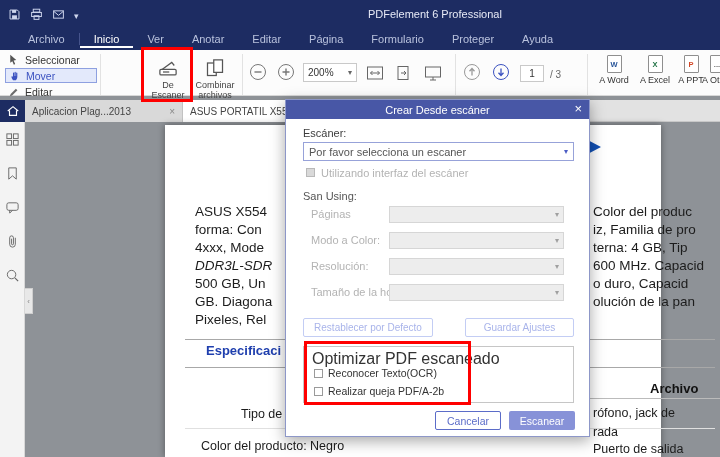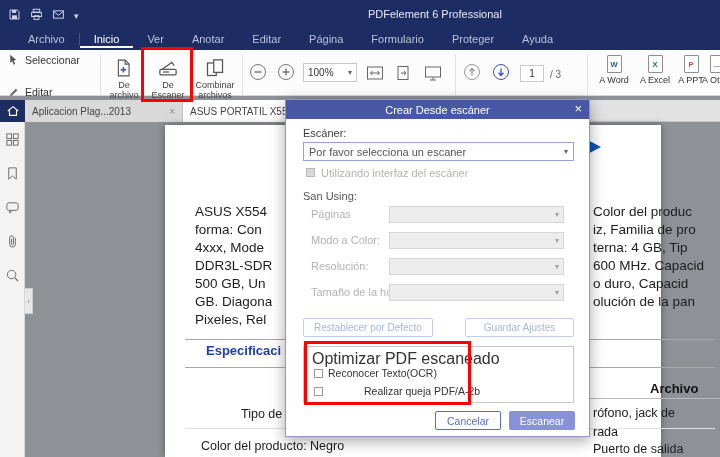--- a/index.html
+++ b/index.html
@@ -152,39 +152,35 @@
   </div>
 
   <div class="abs toolbar">
 
     <div class="tool-row row-select">
       <svg width="12" height="12" viewBox="0 0 16 16">
           <path d="M3 1 L11 8 L7.5 8.6 L9.6 13.4 L7.8 14.2 L5.8 9.5 L3 11.6 Z" fill="#555"></path>
         </svg>
       <span>Seleccionar</span>
     </div>
+    <div class="tool-row row-move">
+      <svg width="12" height="12" viewBox="0 0 16 16">
+          <path d="M5.5 13.5 C4 12 3.2 10.3 3.2 8.8 L4.6 8.4 L5.3 9.3 V4 a.8 .8 0 0 1 1.6 0 v4 h.5 V3.2 a.8 .8 0 0 1 1.6 0 V8 h.5 V4 a.8 .8 0 0 1 1.6 0 v5 c0 2.2 -.9 3.5 -1.9 4.5 Z" fill="#3b52c0"></path>
+        </svg>
+      <span>Mover</span>
+    </div>
     <div class="tool-row row-edit">
       <svg width="12" height="12" viewBox="0 0 16 16">
           <path d="M2.5 13.5 L3.5 10.5 L10.5 3.5 L12.5 5.5 L5.5 12.5 Z" fill="#6b6b6b"></path>
         </svg>
       <span>Editar</span>
     </div>
 
     <div class="vdiv" style="left:100px;"></div>
 
-    <div class="big-btn" style="left:104px;width:40px;">
-      <div class="bicon">
-        <svg width="18" height="20" viewBox="0 0 16 17">
-            <path d="M3 1.5 h6 l3.5 3.5 V15.5 H3 Z" fill="#fff" stroke="#555"></path>
-            <path d="M9 1.5 V5 H12.5" fill="none" stroke="#555"></path>
-            <path d="M7.5 7.5 v5 M5 10 h5" stroke="#3b52c0" stroke-width="1.4"></path>
-          </svg>
-      </div>
-      <div class="blabel">De archivo</div>
-    </div>
 
     <div class="big-btn" style="left:147px;width:42px;">
       <div class="bicon">
         <svg width="20" height="20" viewBox="0 0 16 16">
             <rect x="1.5" y="9" width="13" height="4.5" rx="1" fill="#fff" stroke="#555"></rect>
             <path d="M3.5 9 L11 3.5 L13 6" fill="none" stroke="#555"></path>
             <path d="M4 11.2 h5" stroke="#555"></path>
           </svg>
       </div>
       <div class="blabel">De Escaner</div>
@@ -208,21 +204,21 @@
           <path d="M5.5 9 h7" stroke="#777" stroke-width="1.4"></path>
         </svg>
     </div>
     <div class="circle-btn" style="left:277px;">
       <svg width="18" height="18" viewBox="0 0 18 18">
           <circle cx="9" cy="9" r="7.5" fill="none" stroke="#777"></circle>
           <path d="M5.5 9 h7 M9 5.5 v7" stroke="#777" stroke-width="1.4"></path>
         </svg>
     </div>
     <div class="zoom-dd">
-      <span>100%</span>
+      <span>200%</span>
       <span class="caret">▾</span>
     </div>
 
     <div class="fit-icon" style="left:366px;">
       <svg width="18" height="18" viewBox="0 0 18 18">
           <rect x="1.5" y="3" width="15" height="12" fill="none" stroke="#666"></rect>
           <path d="M4.5 9 h9 M4.5 9 l2 -2 M4.5 9 l2 2 M13.5 9 l-2 -2 M13.5 9 l-2 2" fill="none" stroke="#666"></path>
         </svg>
     </div>
     <div class="fit-icon" style="left:394px;">
@@ -332,21 +328,21 @@
     </span>
   </div>
   <div class="collapse-tab">
     <span>‹</span>
   </div>
 
   <div class="page">
     <span class="doc-line" style="left:30px;top:79px;">ASUS X554</span>
     <span class="doc-line" style="left:30px;top:97px;">forma: Con</span>
     <span class="doc-line" style="left:30px;top:115px;">4xxx, Mode</span>
-    <span class="doc-line" style="left:30px;top:133px;">DDR3L-SDR</span>
+    <span class="doc-line" style="left:30px;top:133px;font-style:italic;">DDR3L-SDR</span>
     <span class="doc-line" style="left:30px;top:151px;">500 GB, Un</span>
     <span class="doc-line" style="left:30px;top:169px;">GB. Diagona</span>
     <span class="doc-line" style="left:30px;top:187px;">Pixeles, Rel</span>
 
     <span class="doc-line" style="left:428px;top:79px;">Color del produc</span>
     <span class="doc-line" style="left:428px;top:97px;">iz, Familia de pro</span>
     <span class="doc-line" style="left:428px;top:115px;">terna: 4 GB, Tip</span>
     <span class="doc-line" style="left:428px;top:133px;">600 MHz. Capacid</span>
     <span class="doc-line" style="left:428px;top:151px;">o duro, Capacid</span>
     <span class="doc-line" style="left:428px;top:169px;">olución de la pan</span>
@@ -411,21 +407,21 @@
       </div>
 
     <div class="pale-btn" style="left:17px;width:130px;">Restablecer por Defecto</div>
     <div class="pale-btn" style="left:179px;width:109px;">Guardar Ajustes</div>
 
     <div class="groupbox">
       <span class="group-label">Optimizar PDF escaneado</span>
       <span class="chk" style="left:10px;top:22px;"></span>
       <span class="cb-label" style="top:20px;">Reconocer Texto(OCR)</span>
       <span class="chk" style="left:10px;top:40px;"></span>
-      <span class="cb-label" style="top:38px;margin-left:36px;">Realizar queja PDF/A-2b</span>
+      <span class="cb-label" style="top:38px;">Realizar queja PDF/A-2b</span>
     </div>
 
     <div class="cancel-btn">Cancelar</div>
     <div class="scan-btn">Escanear</div>
   </div>
 
   <div class="red-box red-box-scanner"></div>
   <div class="red-box red-box-optimize"></div>
 
 </div>

